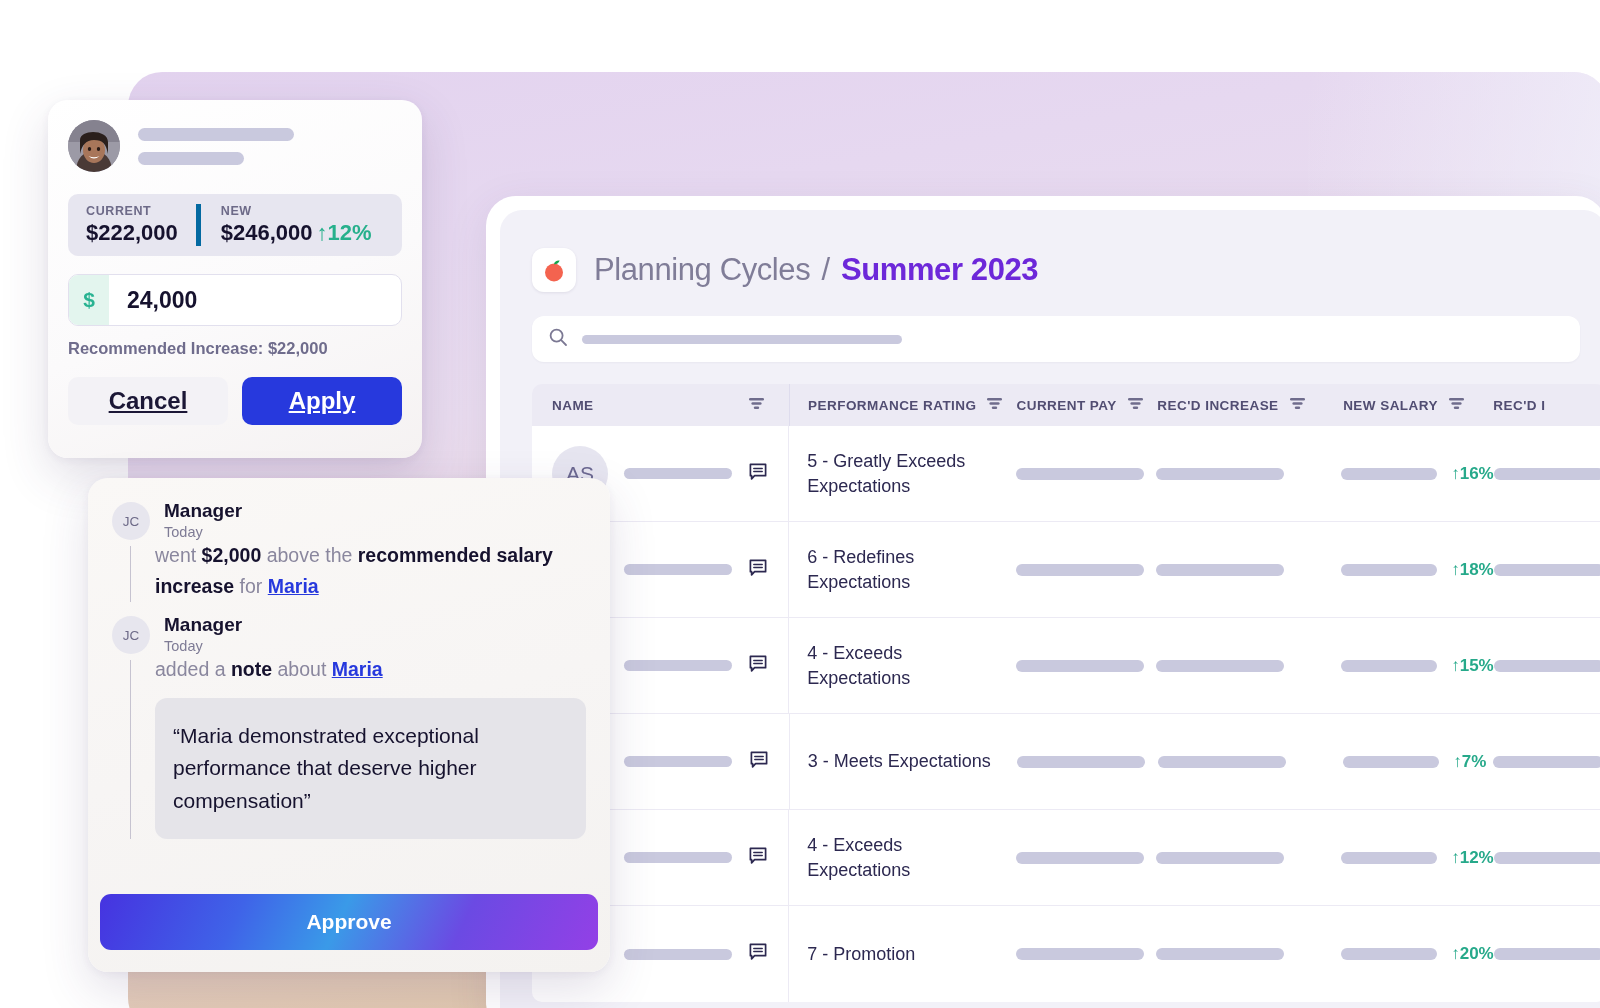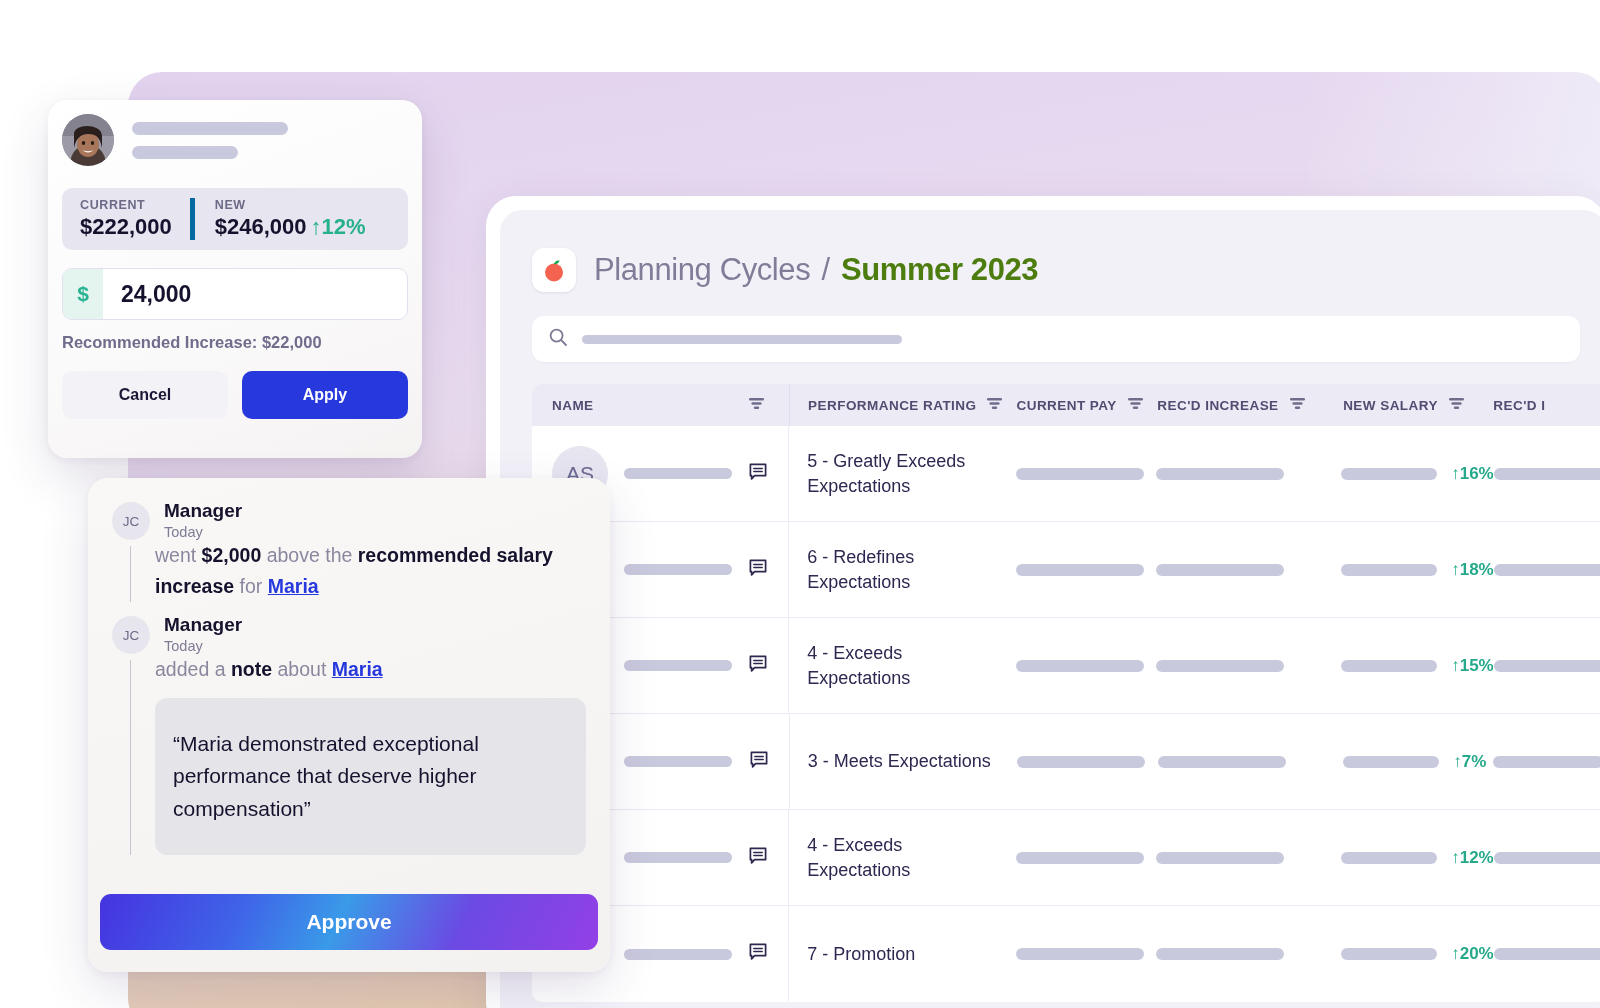--- a/index.html
+++ b/index.html
@@ -68,21 +68,21 @@
   }
   .peach-svg { display:block; }
   .crumbs {
     margin-left: 18px;
     font-size: 31px;
     letter-spacing: -0.4px;
     white-space: nowrap;
   }
   .crumb-parent { color: #807d98; font-weight: 400; }
   .crumb-sep { color: #807d98; font-weight: 400; margin: 0 3px; }
-  .crumb-current { color: #4d7c0f; font-weight: 700; }
+  .crumb-current { color: #6d28d9; font-weight: 700; }
 
   
   .search-wrap {
     margin: 14px 0 0 32px;
     width: 1048px; height: 46px;
     background: #fff;
     border-radius: 12px;
     display: flex; align-items: center;
     padding: 0 16px;
     box-shadow: 0 1px 2px rgba(60,50,90,.05);
@@ -164,21 +164,21 @@
   .td-reci .bar { width: 110px; }
 
   
   .salary-card {
     position: absolute;
     left: 48px; top: 100px;
     width: 374px; height: 358px;
     background: linear-gradient(160deg, #ffffff 0%, #fbfafb 55%, #f5f2f2 100%);
     border-radius: 20px;
     box-shadow: 0 18px 48px rgba(70,50,100,.16), 0 2px 8px rgba(70,50,100,.06);
-    padding: 14px;
+    padding: 20px;
   }
   .sc-top { display: flex; align-items: center; gap: 18px; }
   .sc-photo {
     width: 52px; height: 52px; border-radius: 50%;
     overflow: hidden; flex: 0 0 auto;
     background: #8e8a99;
     position: relative;
   }
   .sc-lines { display: flex; flex-direction: column; gap: 11px; }
   .sc-line1 { height: 13px; width: 156px; border-radius: 7px; background: #c9c9de; }
@@ -217,24 +217,25 @@
     display: flex; align-items: center;
     padding-left: 18px;
     font-size: 23px; font-weight: 700; color: #16122e;
   }
   .sc-hint { margin-top: 13px; font-size: 16.5px; font-weight: 700; color: #6f6c8c; }
 
   .sc-actions { margin-top: 19px; display: flex; gap: 14px; }
   .btn {
     height: 48px; border-radius: 10px;
     display: flex; align-items: center; justify-content: center;
-    font-size: 16px; font-weight: 700;
+    font-size: 24px; font-weight: 700;
     cursor: pointer; user-select: none;
     border: none;
     font-family: "Liberation Sans", sans-serif;
+    text-decoration: underline;
   }
   .btn-cancel { flex: 1; background: #f3f2f6; color: #1b1736; }
   .btn-apply  { flex: 1; background: #2739dd; color: #fff; }
 
   
   .comments {
     position: absolute;
     left: 88px; top: 478px;
     width: 522px; height: 494px;
     background: linear-gradient(165deg, #faf8f6 0%, #f7f5f4 50%, #f4f2f0 100%);
@@ -252,21 +253,21 @@
   .cmt-body { flex: 1; }
   .cmt-author { font-size: 19px; font-weight: 700; color: #16122e; }
   .cmt-time { font-size: 14.5px; color: #7e7b95; margin-top: 2px; }
   .cmt-text { font-size: 19.5px; line-height: 1.6; color: #8a879e; font-weight: 400; }
   .cmt-text b { color: #16122e; font-weight: 700; }
   .cmt-text a { color: #2739dd; font-weight: 700; text-decoration: underline; }
   .note-quote {
     margin-top: 12px;
     background: #e5e4e9;
     border-radius: 12px;
-    padding: 30px 18px;
+    padding: 22px 18px;
     font-size: 21px; line-height: 1.55;
     color: #16122e; font-weight: 400;
   }
   .cmt-rail-wrap { display:flex;gap:7px; }
   .rail-line { width:1px; background:#c6c3d0; margin: 6px 17px 0 18px; flex:0 0 auto; }
   .cmt-2 { margin-top: 12px; }
 
   .approve-btn {
     position: absolute;
     left: 12px; bottom: 22px;

